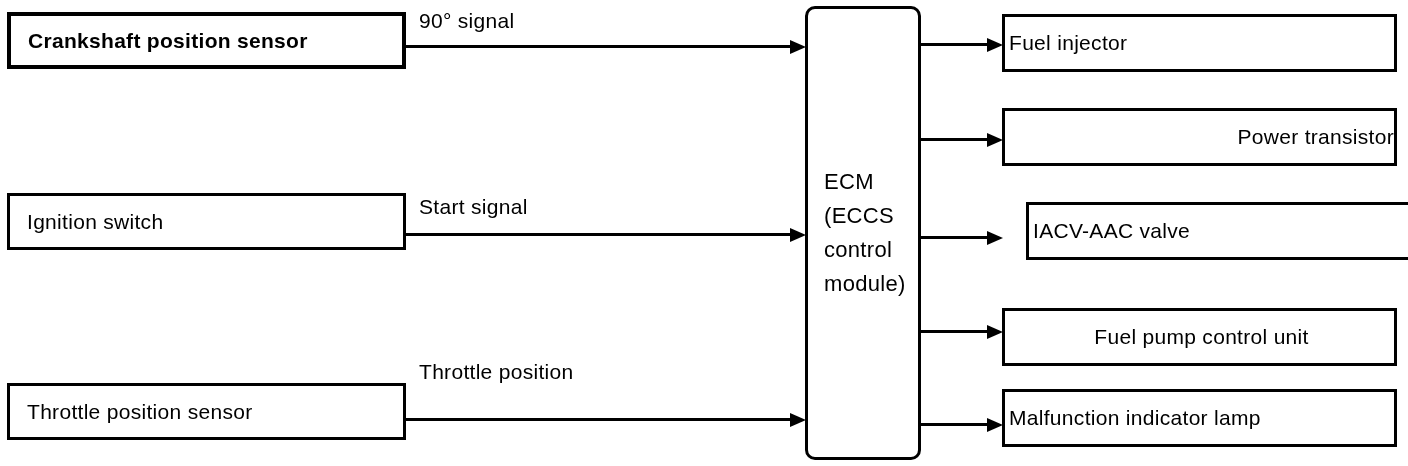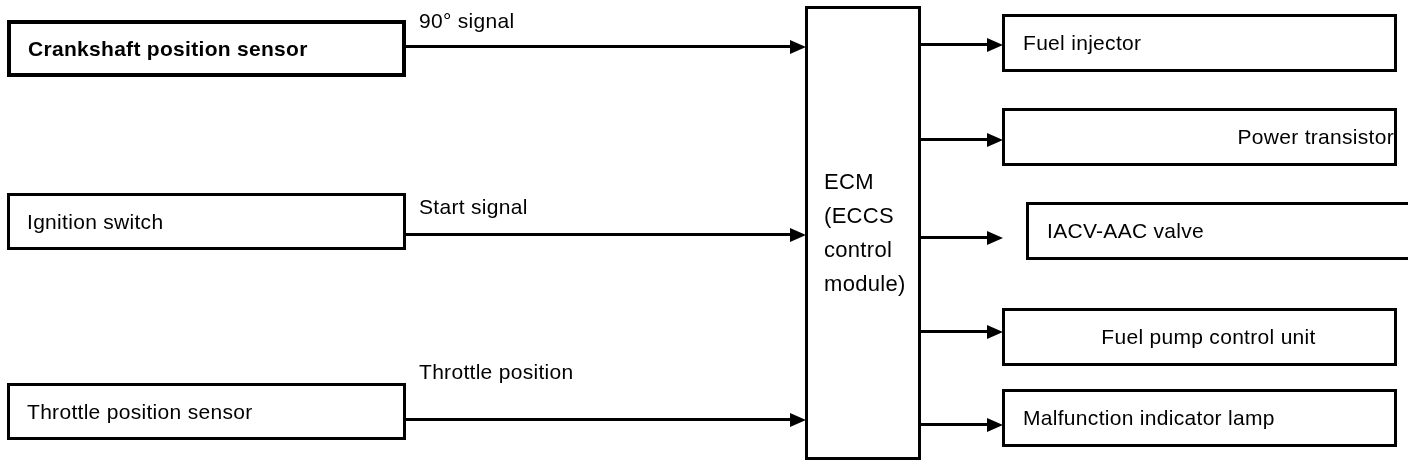--- a/index.html
+++ b/index.html
@@ -25,42 +25,43 @@
     align-items: center;
     font-size: 21px;
     letter-spacing: 0.3px;
   }
   .left-box {
     left: 7px;
     width: 399px;
     height: 57px;
     padding-left: 17px;
   }
-  .lb1 { top: 20px; border-width: 4px; font-weight: bold; }
+  .lb1 { top: 12px; border-width: 4px; font-weight: bold; }
   .lb2 { top: 193px; }
   .lb3 { top: 383px; }
 
   .ecm-box {
     left: 805px;
     top: 6px;
     width: 116px;
     height: 454px;
     padding-left: 16px;
+    border-radius: 10px;
   }
   .ecm-text {
     white-space: pre-line;
     line-height: 34px;
     font-size: 22px;
   }
 
   .right-box {
     left: 1002px;
     width: 395px;
     height: 58px;
-    padding-left: 18px;
+    padding-left: 4px;
   }
   .rb1 { top: 14px; }
   .rb2 { top: 108px; justify-content: flex-end; }
   .rb3 { top: 202px; margin-left: 24px; }
   .rb4 { top: 308px; justify-content: center; }
   .rb5 { top: 389px; }
 
   .signal-label {
     position: absolute;
     left: 419px;

